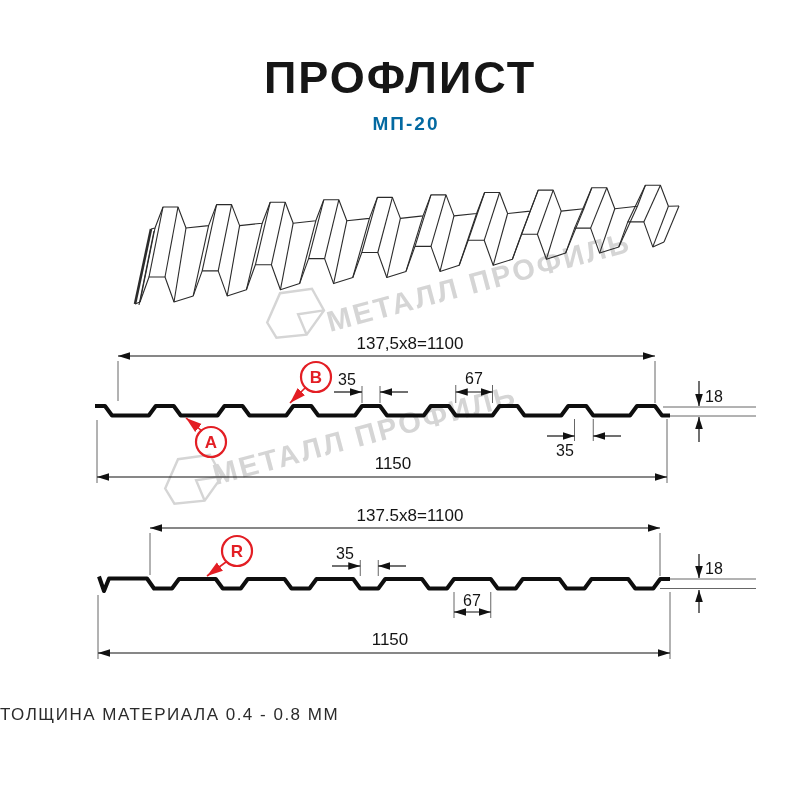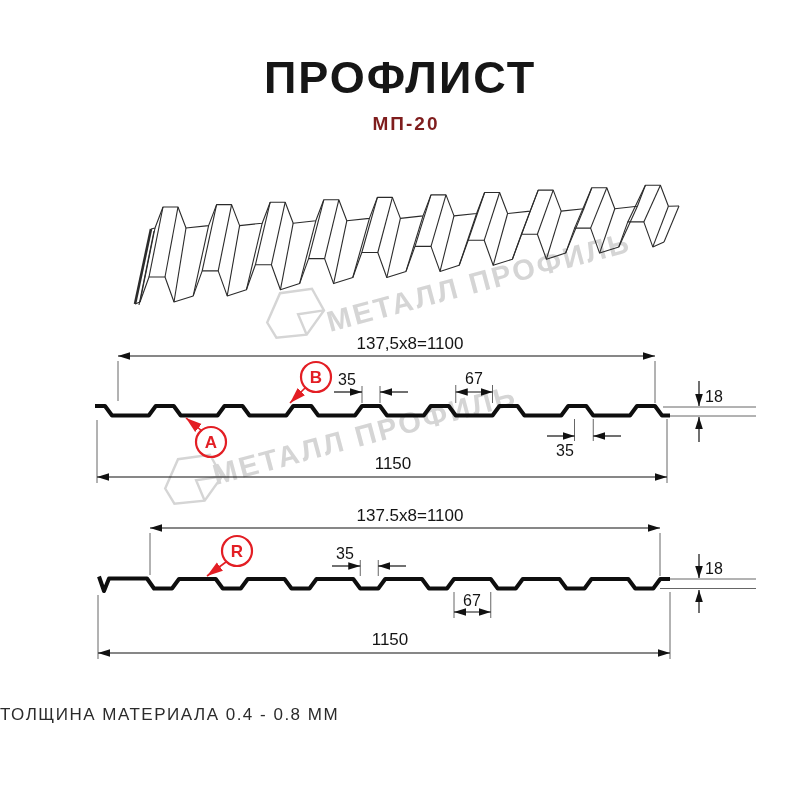--- a/index.html
+++ b/index.html
@@ -1,20 +1,20 @@
 <!DOCTYPE html>
 <html><head>
 <meta charset="utf-8">
 <style>
   html,body{margin:0;padding:0;background:#ffffff;}
   .page{position:relative;width:800px;height:800px;background:#fff;overflow:hidden;
         font-family:"Liberation Sans",sans-serif;}
   .hdr{position:absolute;top:52px;left:0;width:800px;text-align:center;}
   .title{font-size:45px;font-weight:bold;color:#161616;letter-spacing:2px;}
-  .subtitle{margin-top:9px;font-size:19px;font-weight:600;color:#7f1d1d;letter-spacing:2px;padding-left:12px;}
+  .subtitle{margin-top:9px;font-size:19px;font-weight:600;color:#0369a1;letter-spacing:2px;padding-left:12px;}
   .footer{position:absolute;top:705px;left:0;width:800px;
           font-size:17px;color:#2b2b2b;letter-spacing:1.5px;font-weight:500;}
   svg{position:absolute;top:0;left:0;}
   svg text{font-family:"Liberation Sans",sans-serif;}
   .dim{fill:#141414;font-size:16px;}
   .dimBig{fill:#141414;font-size:17px;}
   .red{stroke:#e31e24;}
   .redTxt{fill:#e31e24;font-size:17px;font-weight:bold;}
   .wmTxt{fill:#d5d5d5;font-size:29px;font-weight:bold;letter-spacing:2.5px;}
 </style>

